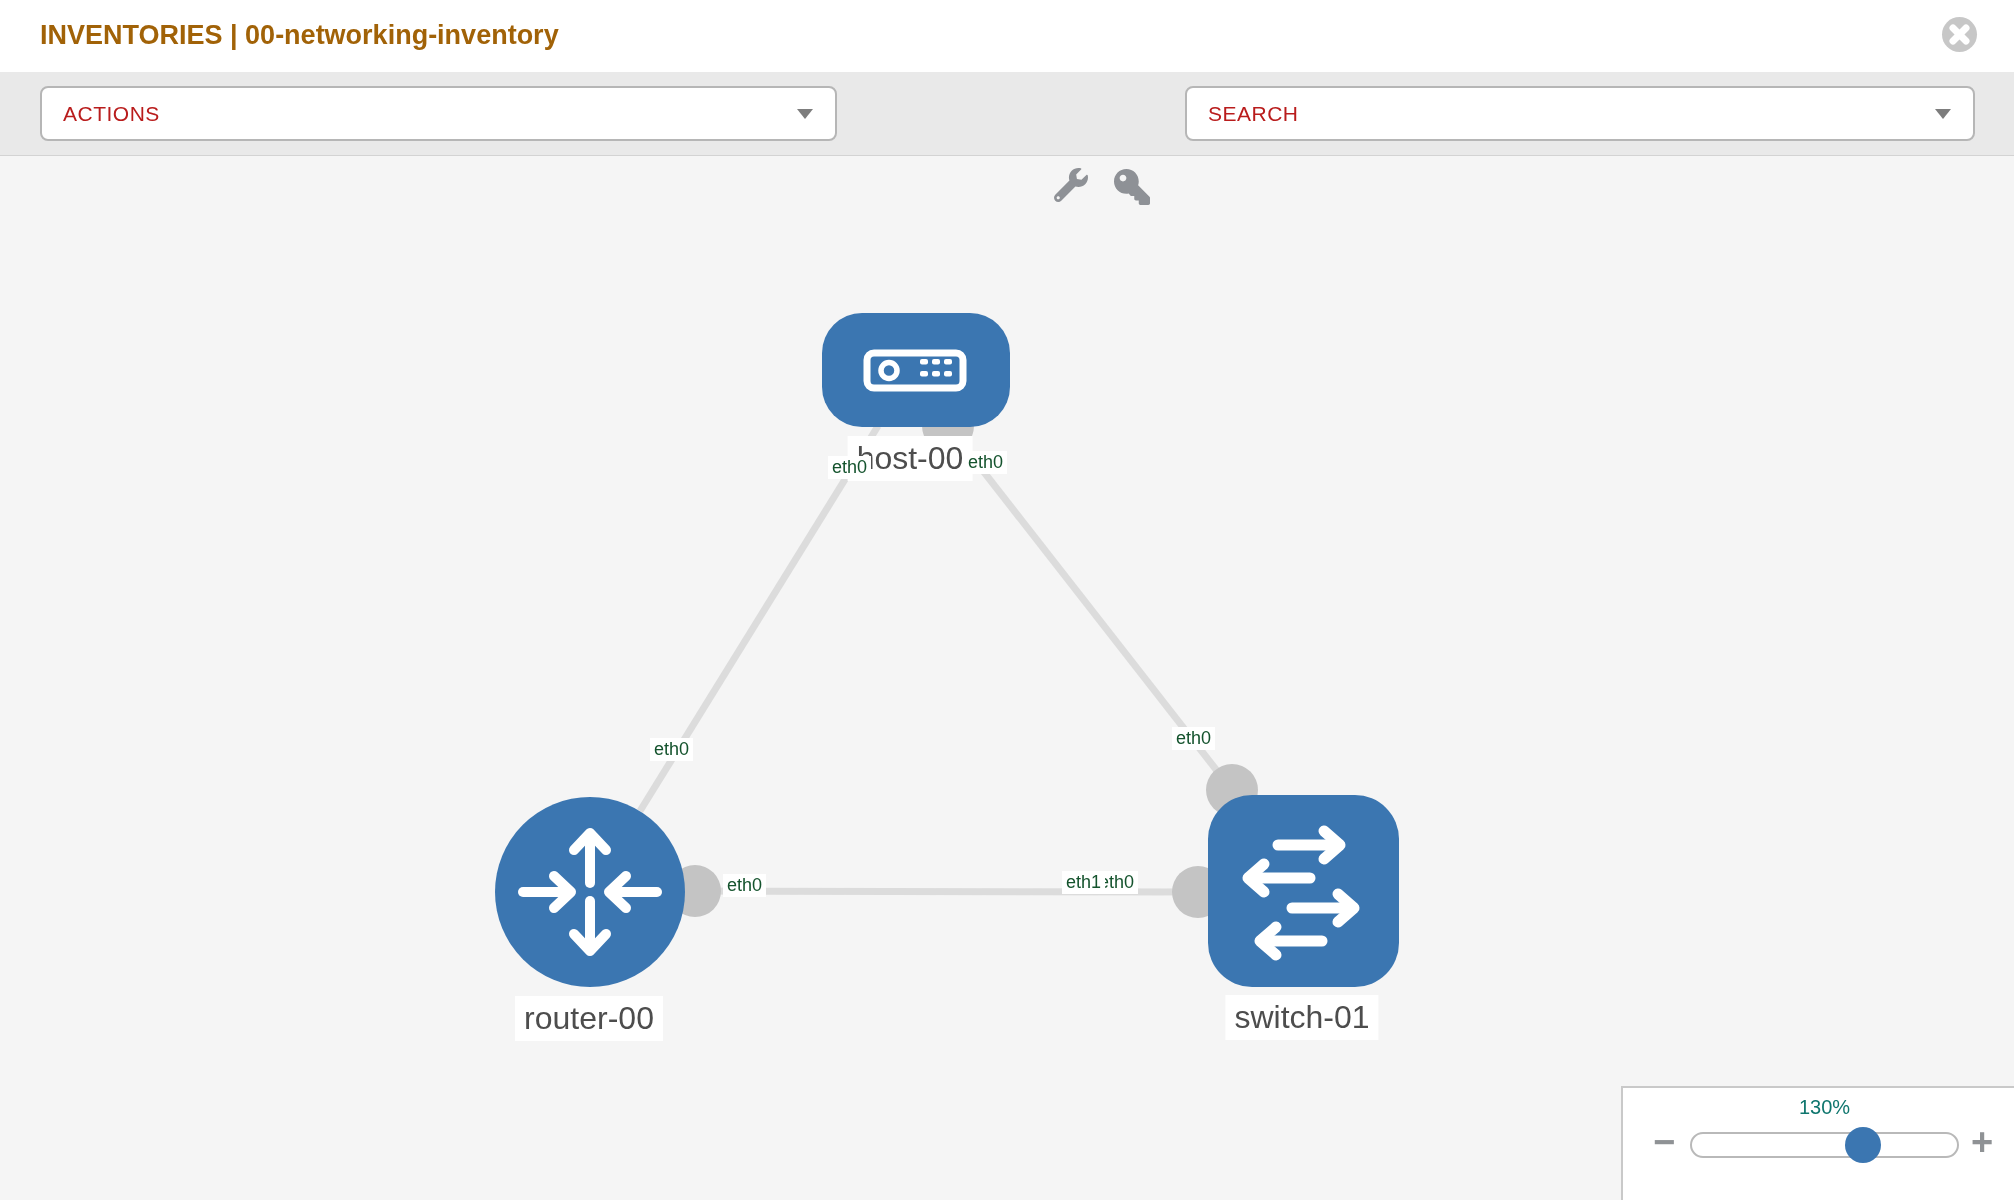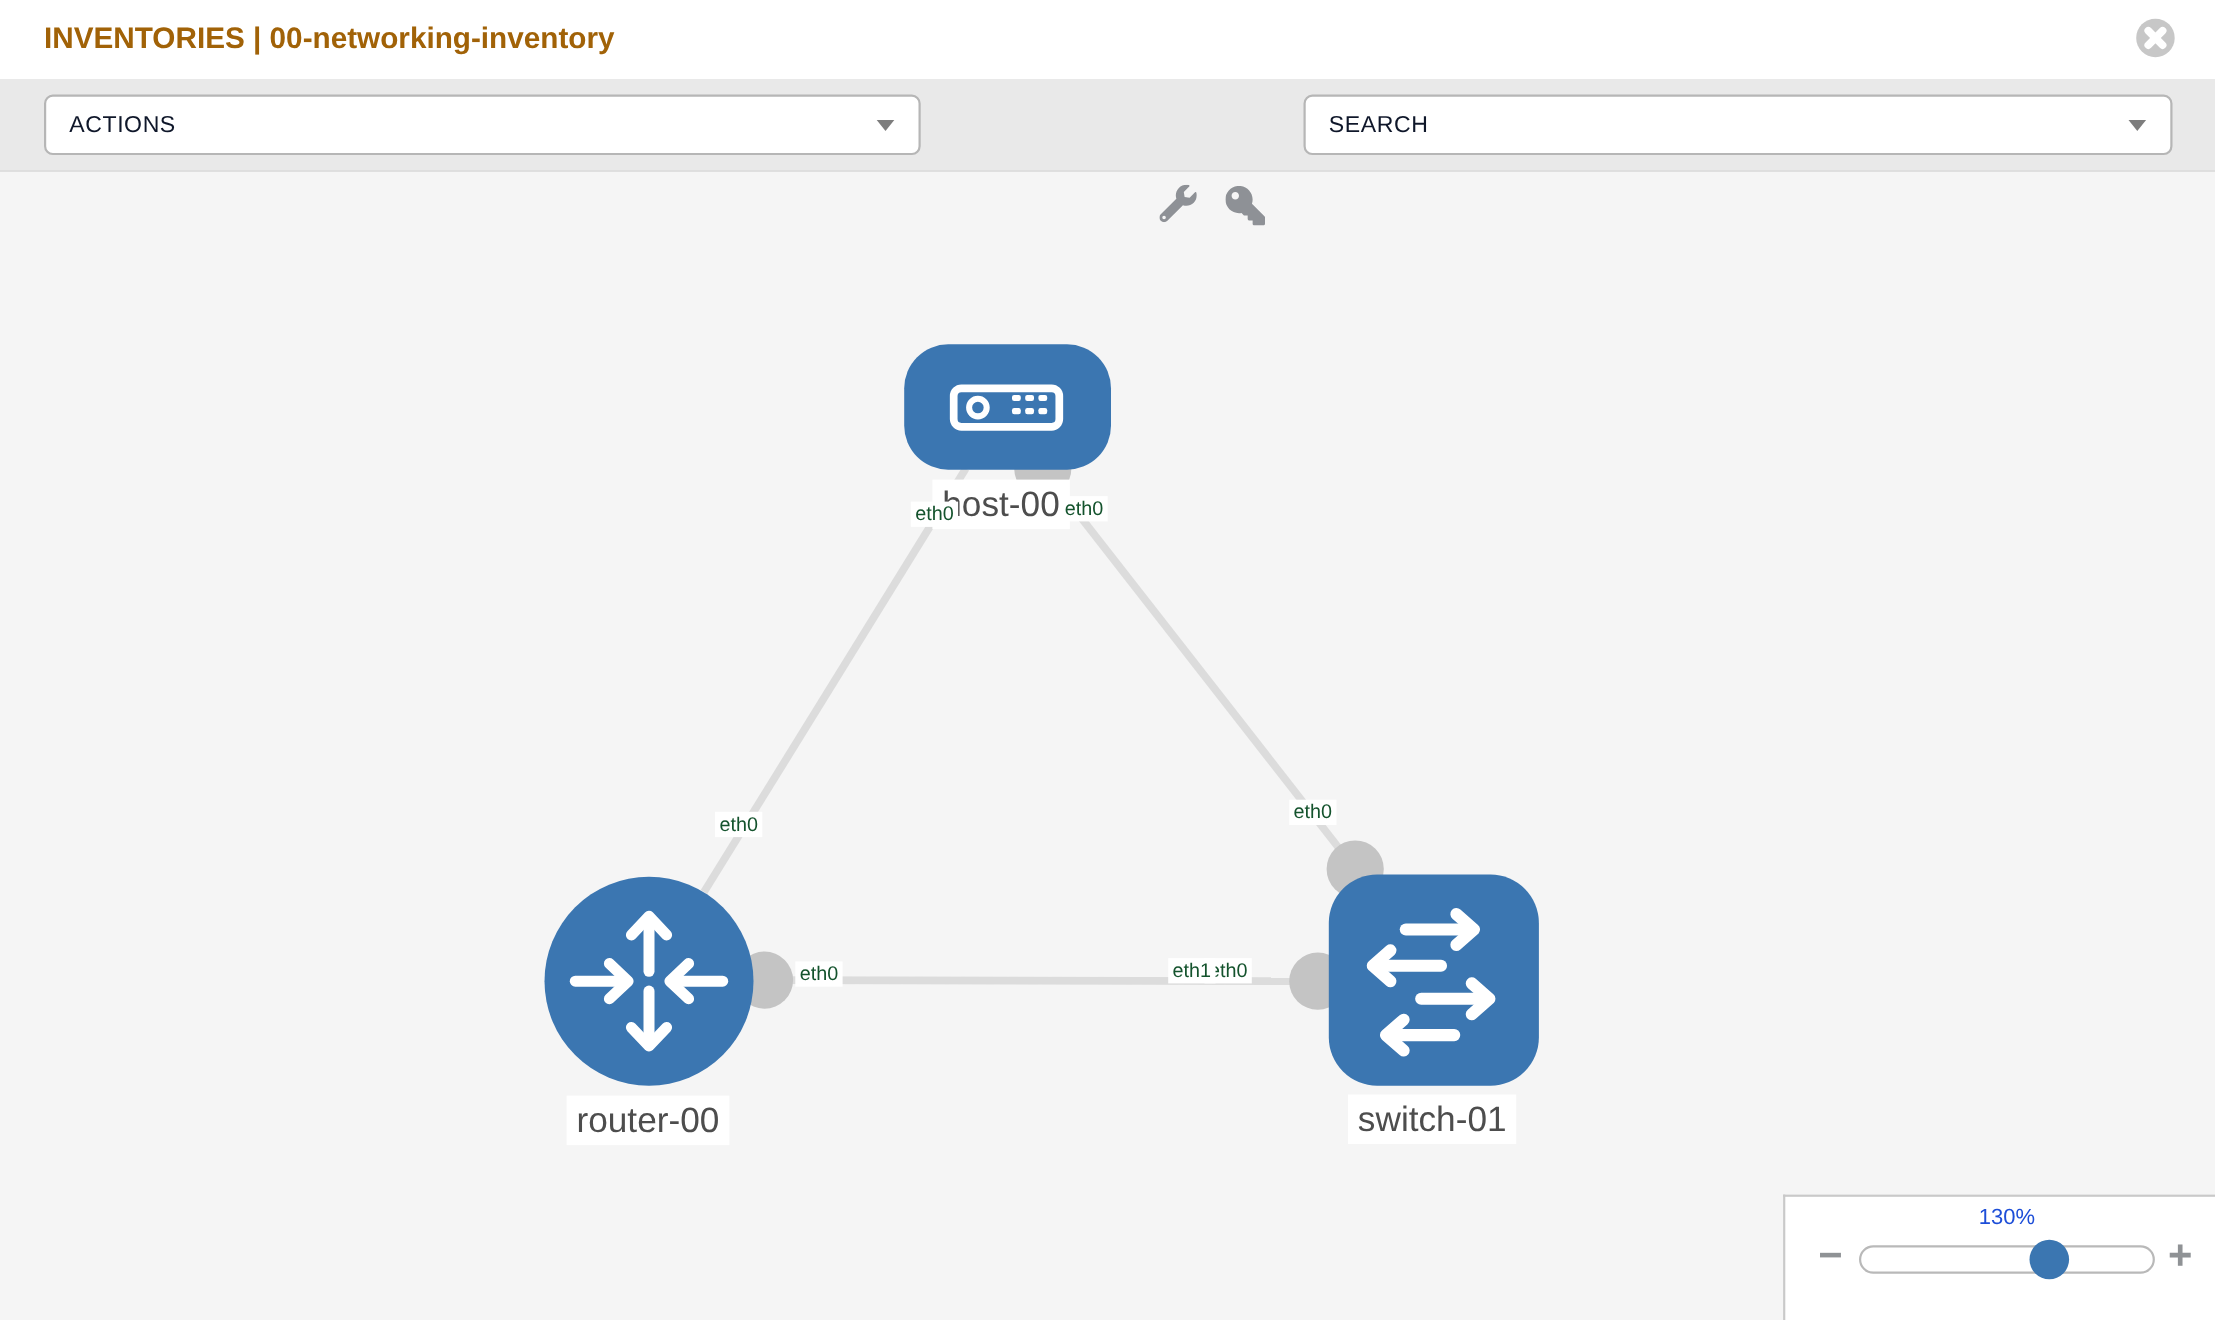--- a/index.html
+++ b/index.html
@@ -6,21 +6,21 @@
   body{
     width:2014px;height:1200px;overflow:hidden;position:relative;
     font-family:"Liberation Sans",sans-serif;background:#ffffff;
   }
   
   .header{position:absolute;left:0;top:0;width:100%;height:72px;background:#fff;border-bottom:1px solid #e4e4e4;z-index:6;}
   .title{position:absolute;left:40px;top:0;line-height:71px;font-size:27px;font-weight:bold;color:#a16207;white-space:nowrap;}
   .close-btn{position:absolute;right:36px;top:16px;width:37px;height:37px;cursor:pointer;}
   
   .toolbar{position:absolute;left:0;top:72px;width:100%;height:83px;background:#e9e9e9;border-bottom:1px solid #d3d3d3;z-index:6;}
-  .select{position:absolute;top:14px;height:55px;background:#fff;border:2px solid #b6b6b6;border-radius:8px;box-sizing:border-box;color:#0f172a;font-size:21px;cursor:pointer;}
+  .select{position:absolute;top:14px;height:55px;background:#fff;border:2px solid #b6b6b6;border-radius:8px;box-sizing:border-box;color:#b91c1c;font-size:21px;cursor:pointer;}
   .select .sel-text{position:absolute;left:21px;top:0;line-height:51px;letter-spacing:.5px;}
   .select-actions{left:40px;width:797px;}
   .select-search{left:1185px;width:790px;}
   .caret{position:absolute;right:22px;top:50%;margin-top:-5px;width:0;height:0;
     border-left:8px solid transparent;border-right:8px solid transparent;border-top:10px solid #7d7d7d;}
   .tool-icon{position:absolute;cursor:pointer;}
   .tool-icon svg{display:block;}
   .tool-wrench{left:1054px;top:96px;}
   .tool-key{left:1114px;top:97px;}
   
@@ -39,21 +39,21 @@
   .if-host-left{left:828px;top:456px;}
   .if-host-right{left:964px;top:451px;}
   .if-router-up{left:650px;top:738px;}
   .if-switch-up{left:1172px;top:727px;}
   .if-router-right{left:723px;top:874px;}
   .if-switch-under{left:1095px;top:871px;}
   .if-switch-over{left:1062px;top:871px;z-index:4;}
   
   .zoom-panel{position:absolute;left:1621px;top:1086px;right:0;bottom:0;background:#fff;
     border-left:2px solid #c9c9c9;border-top:2px solid #c9c9c9;z-index:5;box-sizing:border-box;}
-  .zoom-value{position:absolute;left:67px;top:8px;width:269px;text-align:center;font-size:20px;color:#1d4ed8;}
+  .zoom-value{position:absolute;left:67px;top:8px;width:269px;text-align:center;font-size:20px;color:#0f766e;}
   .zoom-minus,.zoom-plus{position:absolute;top:36px;font-size:38px;font-weight:bold;line-height:36px;color:#8f9295;cursor:pointer;}
   .zoom-minus{left:30px;}
   .zoom-plus{left:348px;}
   .zoom-track{position:absolute;left:67px;top:44px;width:269px;height:26px;background:#fff;
     border:2px solid #b9b9b9;border-radius:13px;box-sizing:border-box;cursor:pointer;}
   .zoom-thumb{position:absolute;left:222px;top:39px;width:36px;height:36px;border-radius:50%;background:#3b76b1;cursor:grab;}
 </style>
 </head>
 <body>
 

